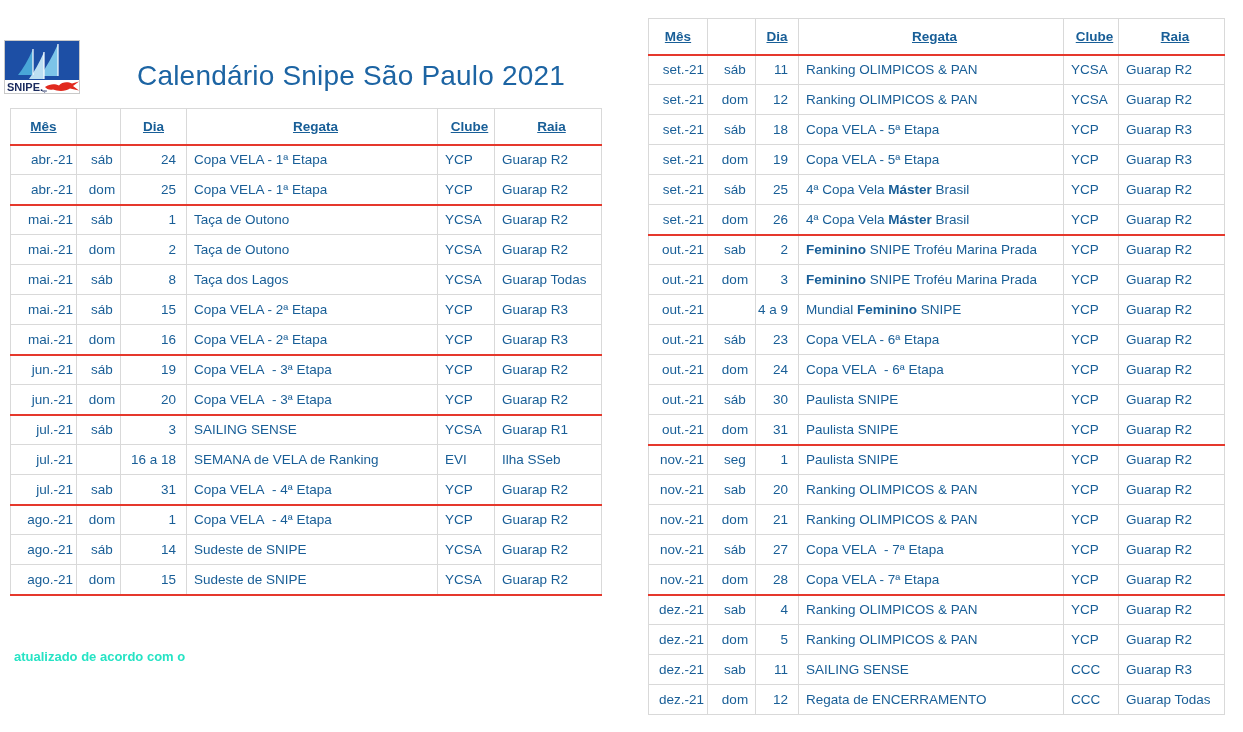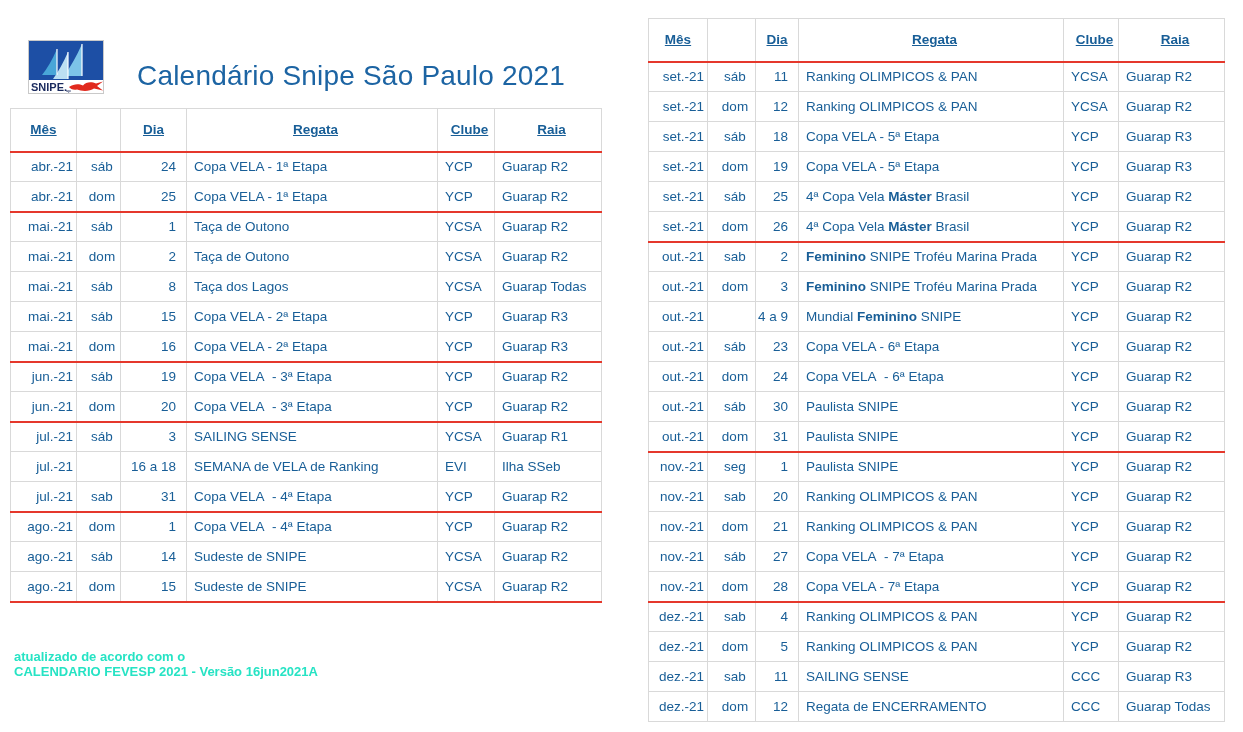--- a/index.html
+++ b/index.html
@@ -8,36 +8,36 @@
     --red:#e5382c;
     --grid:#d9d9d9;
     --green:#26e3c4;
   }
   *{margin:0;padding:0;box-sizing:border-box;}
   html,body{background:#fff;}
   body{
     width:1243px;height:732px;position:relative;overflow:hidden;
     font-family:"Liberation Sans", sans-serif;
   }
-  .logo{position:absolute;left:28px;top:40px;width:76px;height:54px;}
+  .logo{position:absolute;left:4px;top:40px;width:76px;height:54px;}
   .title{
     position:absolute;left:93px;top:60px;
     font-size:28px;color:var(--title-blue);font-weight:400;letter-spacing:0.2px;margin-left:44px;
   }
   .cal-table{border-collapse:collapse;table-layout:fixed;position:absolute;background:#fff;}
   #table-left{left:10px;top:108px;width:591px;}
   #table-right{left:648px;top:18px;width:576px;}
   .cal-table th,.cal-table td{
     border:1px solid var(--grid);
     height:30px;font-size:13.5px;color:var(--blue);
     white-space:nowrap;overflow:hidden;position:relative;
     vertical-align:middle;
   }
   .cal-table th{
-    height:43px;font-weight:bold;text-align:center;text-decoration:underline;
+    height:36px;font-weight:bold;text-align:center;text-decoration:underline;
     border-bottom:2px solid var(--red);
   }
   .cal-table tr.sep td{border-bottom:2px solid var(--red);}
   
   .cal-table th:last-child::after,
   .cal-table tr.sep td:last-child::after{
     content:"";position:absolute;right:-6px;bottom:-2px;width:6px;height:2px;background:var(--red);
   }
   .c0{text-align:right;padding-right:3px;}
   .c1{text-align:center;padding-left:7px;}
@@ -407,14 +407,13 @@
         <td class="c2">12</td>
         <td class="c3"><span>Regata de ENCERRAMENTO</span></td>
         <td class="c4">CCC</td>
         <td class="c5">Guarap Todas</td>
       </tr>
     </tbody>
 </table>
 
 <div class="footer-note">
   <div>atualizado de acordo com o</div>
-  <div>CALENDARIO FEVESP 2021 - Versão 16jun2021A</div>
 </div>
 
 </body></html>

